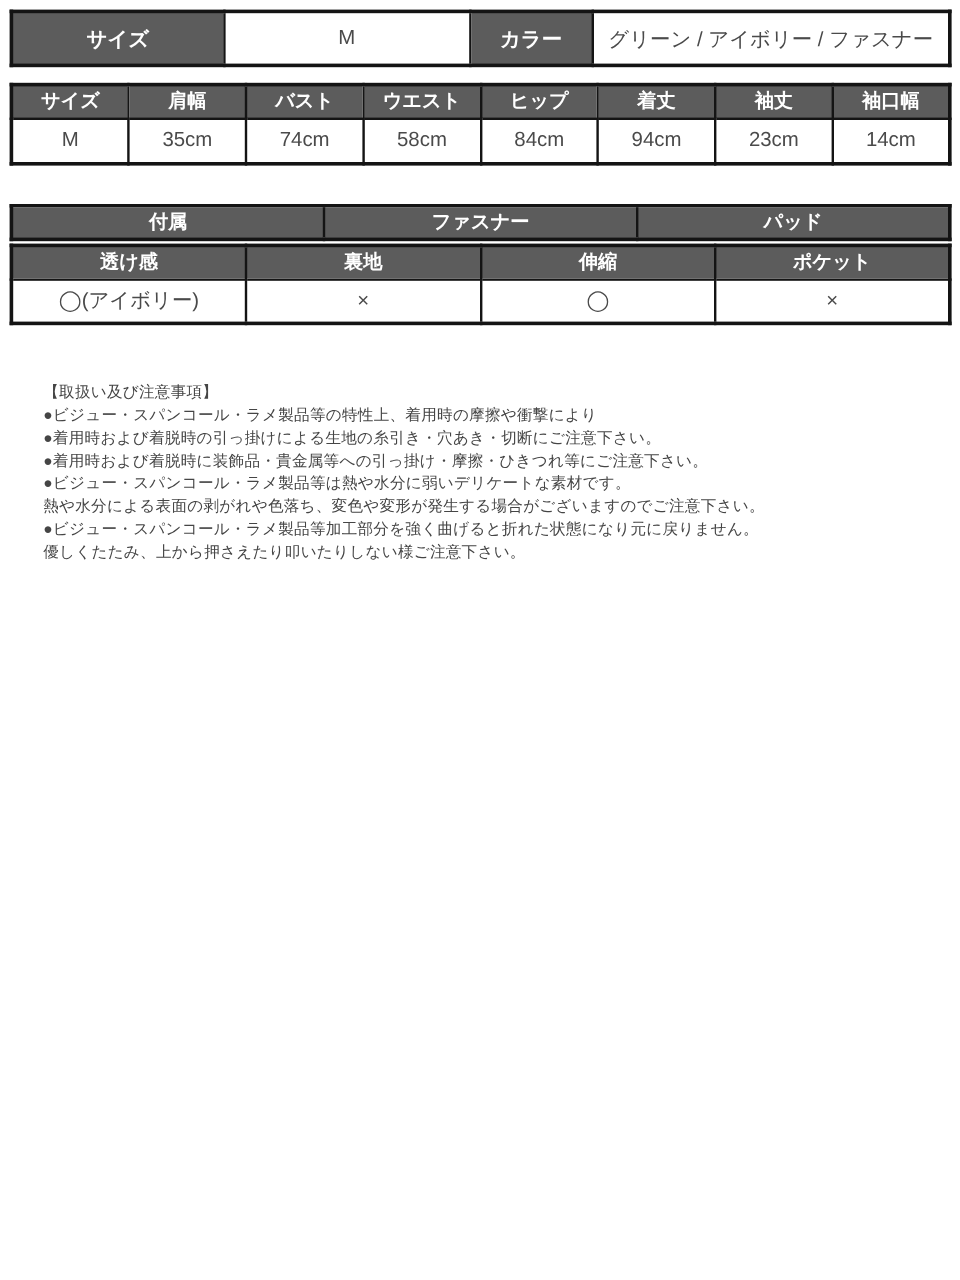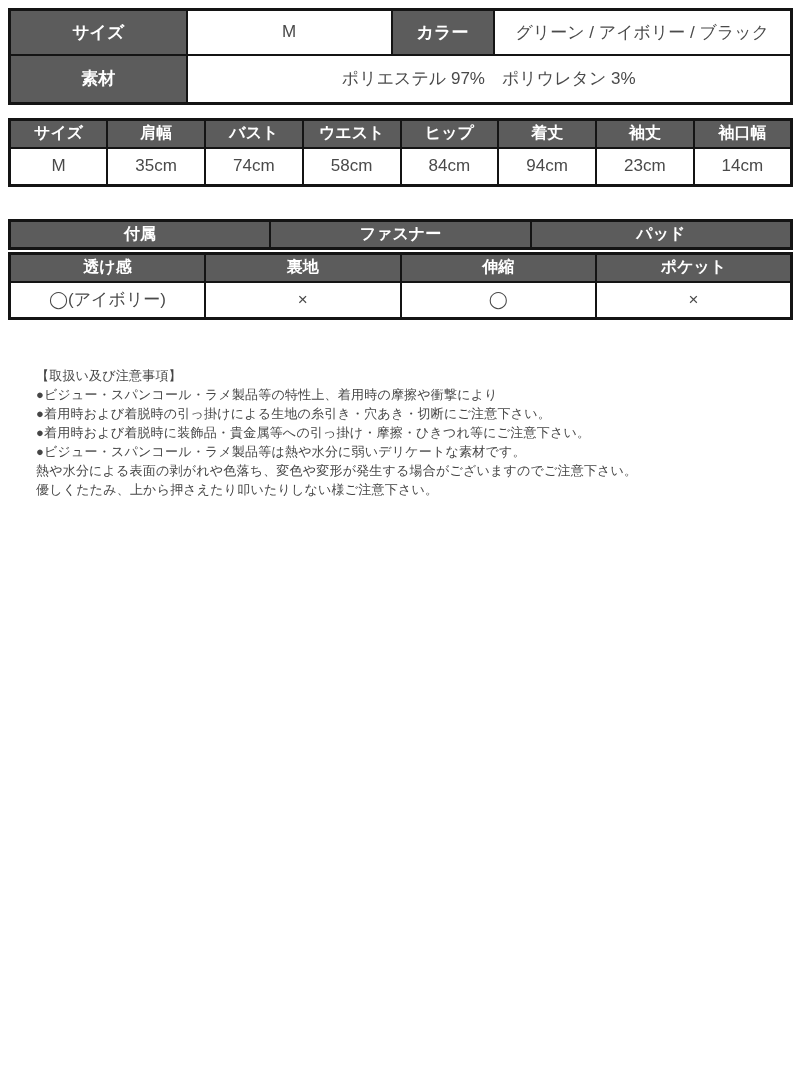--- a/index.html
+++ b/index.html
@@ -76,25 +76,21 @@
         <col style="width:177px">
         <col style="width:205px">
         <col style="width:102px">
         <col>
       </colgroup>
     <tbody>
         <tr class="r-size">
       <th class="hdr">サイズ</th>
       <td class="val">M</td>
       <th class="hdr">カラー</th>
-      <td class="val">グリーン / アイボリー / ブラック</td>
-    </tr>
-    <tr class="r-material">
-      <th class="hdr">素材</th>
-      <td class="val" colspan="3">ポリエステル 97%　ポリウレタン 3%</td>
+      <td class="val">グリーン / アイボリー / ファスナー</td>
     </tr>
   </tbody>
     </table>
 
   <table class="spec-table t2">
     <tbody>
         <tr>
       <th class="hdr">サイズ</th>
       <th class="hdr">肩幅</th>
       <th class="hdr">バスト</th>
@@ -144,16 +140,17 @@
   </tbody>
     </table>
 
   <div class="notes">
     <div>【取扱い及び注意事項】</div>
     <div>●ビジュー・スパンコール・ラメ製品等の特性上、着用時の摩擦や衝撃により</div>
     <div>●着用時および着脱時の引っ掛けによる生地の糸引き・穴あき・切断にご注意下さい。</div>
     <div>●着用時および着脱時に装飾品・貴金属等への引っ掛け・摩擦・ひきつれ等にご注意下さい。</div>
     <div>●ビジュー・スパンコール・ラメ製品等は熱や水分に弱いデリケートな素材です。</div>
     <div>熱や水分による表面の剥がれや色落ち、変色や変形が発生する場合がございますのでご注意下さい。</div>
+    <div>●ビジュー・スパンコール・ラメ製品等加工部分を強く曲げると折れた状態になり元に戻りません。</div>
     <div>優しくたたみ、上から押さえたり叩いたりしない様ご注意下さい。</div>
   </div>
 
 </div>
 
 </body></html>

